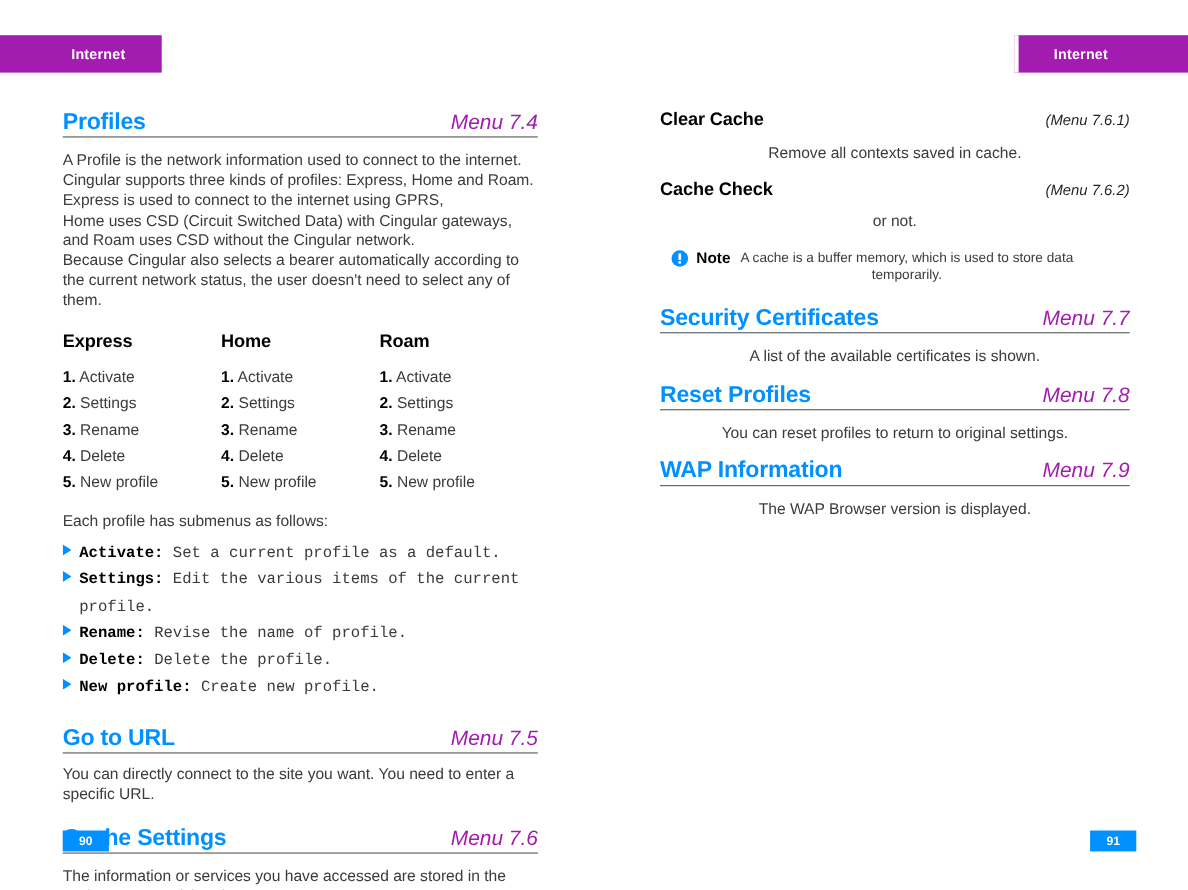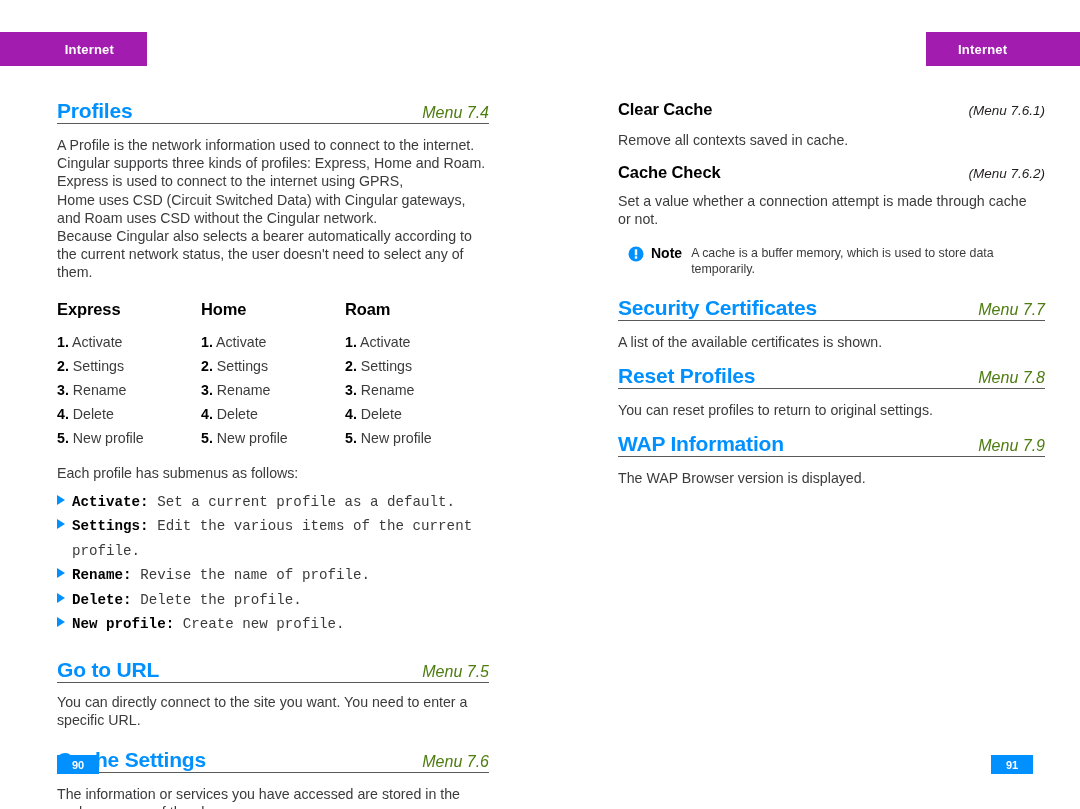--- a/index.html
+++ b/index.html
@@ -43,21 +43,21 @@
     padding-left: 32px;
     border-left: 4px solid #ffffff;
   }
 
   
   .col {
     position: absolute;
     top: 100px;
   }
   .col-left  { left: 57px;  width: 432px; }
-  .col-right { left: 618px; width: 427px; }
+  .col-right { left: 600px; width: 427px; text-align: center; }
 
   
   .sec {
     position: relative;
     display: flex;
     align-items: baseline;
     justify-content: space-between;
     border-bottom: 1.6px solid #58595b;
     padding-bottom: 0;
   }
@@ -65,22 +65,22 @@
     color: #0090ff;
     font-weight: bold;
     font-size: 21px;
     letter-spacing: -0.2px;
     font-stretch: condensed;
     line-height: 1.05;
     white-space: nowrap;
   }
   .sec-menu {
     font-style: italic;
-    font-size: 16px;
-    color: #4d7c0f;
+    font-size: 19px;
+    color: #a21caf;
     white-space: nowrap;
     padding-bottom: 1px;
   }
 
   
   .subsec {
     display: flex;
     align-items: baseline;
     justify-content: space-between;
   }
@@ -393,21 +393,20 @@
   </p>
 
   <div class="gap-14"></div>
 
   <div class="subsec">
     <span class="subsec-title">Cache Check</span>
     <span class="subsec-menu">(Menu 7.6.2)</span>
   </div>
   <div class="gap-10"></div>
   <p class="body lines">
-    <span>Set a value whether a connection attempt is made through cache</span>
     <span>or not.</span>
   </p>
 
   <div class="gap-16"></div>
 
   <div class="note">
     <span class="note-icon">
       <svg width="16" height="16" viewBox="0 0 16 16">
         <circle cx="8" cy="8" r="7.5" fill="#0090ff"></circle>
         <rect x="6.8" y="3.3" width="2.4" height="6" fill="#ffffff"></rect>

